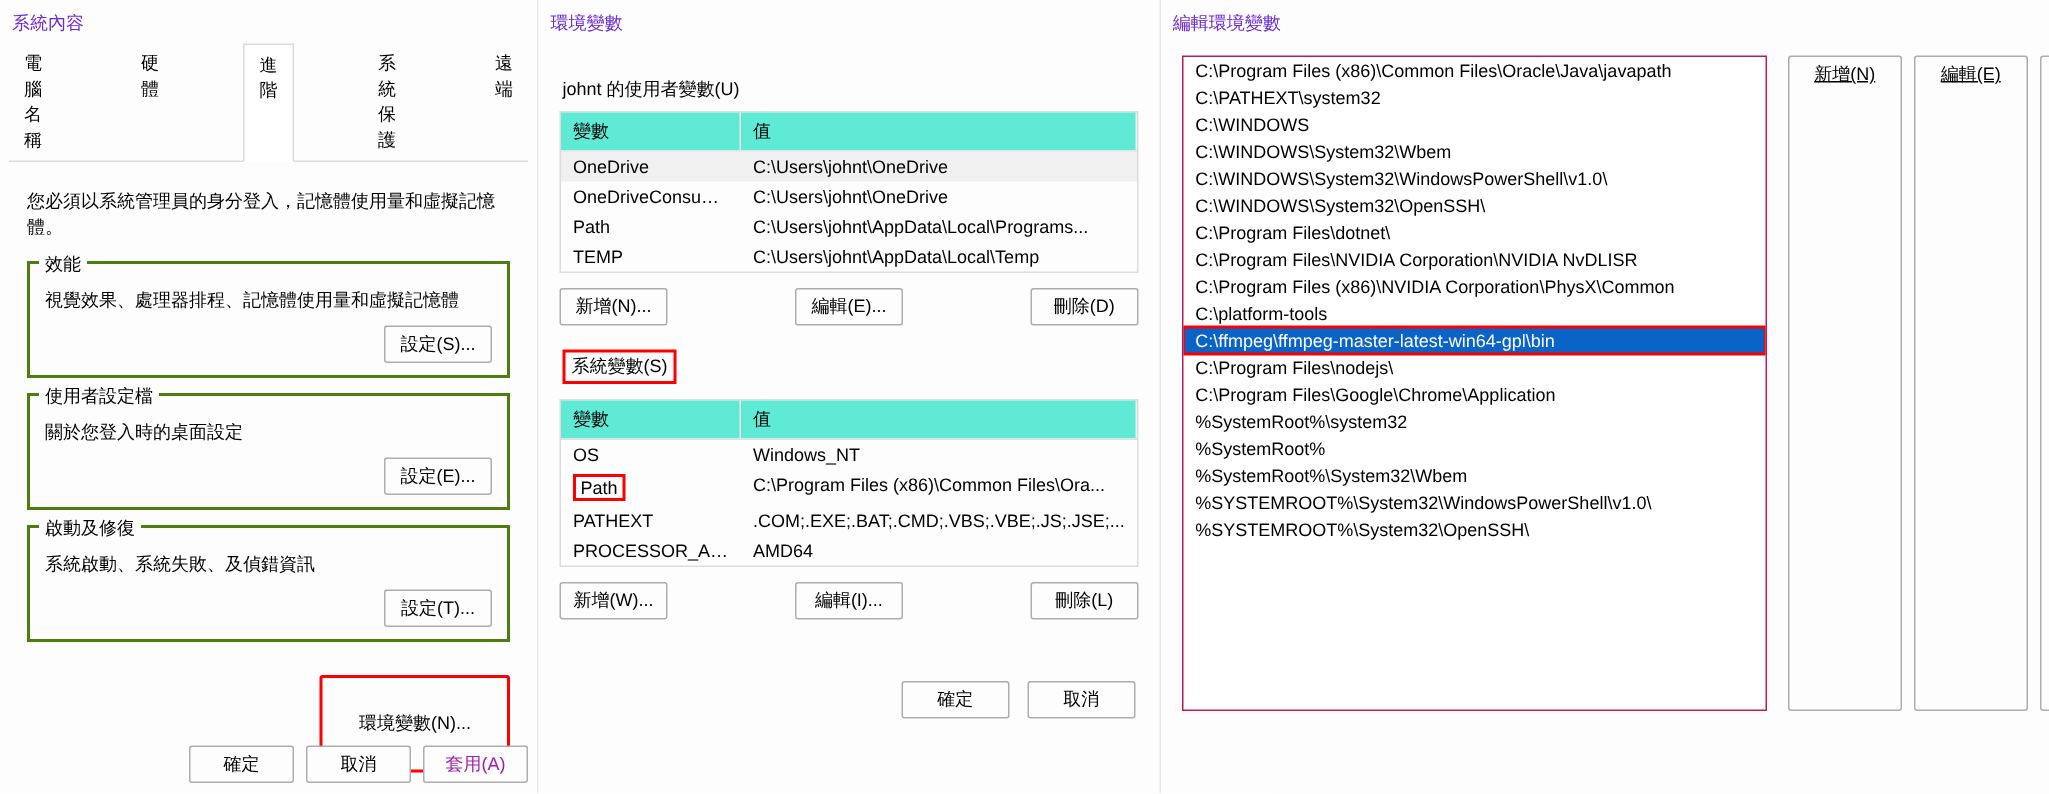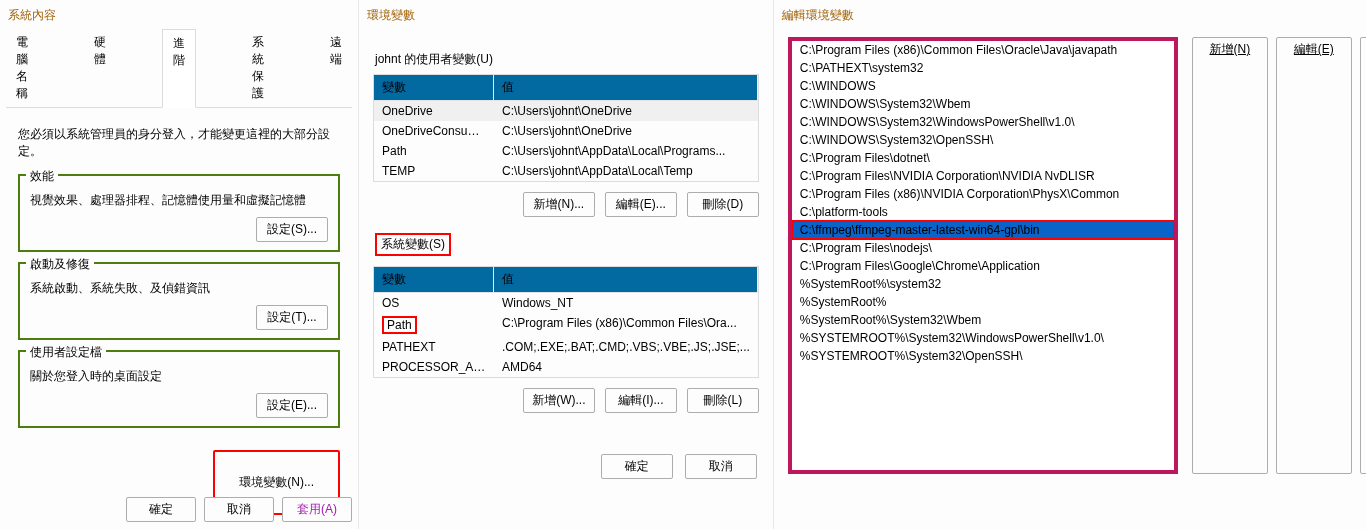--- a/index.html
+++ b/index.html
@@ -1,54 +1,54 @@
 <!DOCTYPE html>
 <html><head>
 <meta charset="utf-8">
 <style>
 * { box-sizing: border-box; margin: 0; padding: 0; font-family: "Microsoft JhengHei", "Segoe UI", sans-serif; font-size: 12px; }
 body { background: #fff; display: flex; width: 1366px; height: 529px; overflow: hidden; }
 .panel { background: #fdfdfd; position: relative; }
 .p1 { width: 447px; border-right: 1px solid #e8e8e8; }
 .p2 { width: 424px; border-right: 1px solid #e8e8e8; }
 .p3 { flex: 1; }
-.title { padding: 7px 8px 5px; font-size: 12px; color: #a16207; }
+.title { padding: 7px 8px 5px; font-size: 12px; color: #6d28d9; }
 .tabs { display: flex; border-bottom: 1px solid #dcdcdc; margin: 0 6px; gap: 46px; }
 .tab { padding: 5px 10px; cursor: default; }
 .tab.active { border: 1px solid #dcdcdc; border-bottom: 1px solid #fff; margin-bottom: -1px; background: #fff; }
 .content { padding: 14px 18px 6px; }
 .line { margin: 4px 0 14px; }
 .group { border: 2px solid #4d7c0f; margin: 6px 0 10px; position: relative; padding: 16px 10px 8px 10px; }
 .group-title { position: absolute; top: -8px; left: 6px; background: #fdfdfd; padding: 0 4px; }
 .btn { border: 1px solid #adadad; background: #fdfdfd; padding: 3px 0; min-width: 72px; text-align: center; display: inline-block; cursor: default; border-radius: 2px; }
 .btn-row { text-align: right; margin-top: 8px; }
 .hl-red { border: 2px solid #f00; }
 .env-btn-wrap { text-align: right; margin-top: 22px; }
 .footer { position: absolute; bottom: 7px; right: 6px; display: flex; gap: 8px; }
 .footer .btn { min-width: 70px; }
 .mid-content { padding: 6px 14px; }
 .section-label { margin: 16px 2px 6px; }
 .table-box { border: 1px solid #dcdcdc; }
-.thead { display: flex; border-bottom: 1px solid #e4e4e4; background: #0369a1; }
+.thead { display: flex; border-bottom: 1px solid #e4e4e4; background: #5eead4; }
 .th { padding: 4px 8px; border-right: 1px solid #eee; }
 .th.c1 { width: 120px; }
 .th.c2 { flex: 1; }
 .row { display: flex; }
 .row .cell { padding: 3px 8px; white-space: nowrap; overflow: hidden; text-overflow: ellipsis; }
 .row .c1 { width: 120px; }
 .row .c2 { flex: 1; }
 .row.sel { background: #f0f0f0; align-items: flex-end; }
-.table-btns { display: flex; justify-content: flex-end; gap: 10px; margin: 10px 0 4px; }
+.table-btns { display: flex; justify-content: space-between; gap: 10px; margin: 10px 0 4px; }
 .hl-path { border: 2px solid #f00; display: inline-block; padding: 0; }
 .hl-label { border: 2px solid #f00; display: inline-block; margin-bottom: 4px; }
 .mid-footer { position: absolute; bottom: 50px; right: 16px; display: flex; gap: 12px; }
 .p3-body { display: flex; padding: 8px 10px 8px 14px; gap: 14px; }
-.list-box { border: 4px solid #be185d; width: 390px; height: 437px; overflow-y: auto; overflow-x: hidden; background: #fff; }
+.list-box { border: 1px solid #be185d; width: 390px; height: 437px; overflow-y: auto; overflow-x: hidden; background: #fff; }
 .li { padding: 2px 8px; white-space: nowrap; }
-.li.selected { background: #0a63c7; color: #000000; }
+.li.selected { background: #0a63c7; color: #ffffff; }
 .li-hl { position: relative; }
 .li-hl::after { content:""; position:absolute; top:-1px; left:-1px; right:-1px; bottom:-1px; border:2px solid #f00; pointer-events:none; }
 .side-btns { display: flex; flex-direction: row; gap: 8px; text-decoration: underline; }
 .side-btns .btn { min-width: 76px; }
 .side-gap { height: 18px; }
 .p3-footer { position: absolute; bottom: 40px; right: 14px; display: flex; gap: 10px; }
 .p3-footer .btn.primary { border: 1px solid #0a63c7; outline: 1px solid #0a63c7; }
 </style>
 </head>
 <body>
@@ -56,35 +56,35 @@
 <div class="panel p1">
   <div class="title">系統內容</div>
   <div class="tabs">
     <div class="tab">電腦名稱</div>
     <div class="tab">硬體</div>
     <div class="tab active">進階</div>
     <div class="tab">系統保護</div>
     <div class="tab">遠端</div>
   </div>
   <div class="content">
-    <div class="line">您必須以系統管理員的身分登入，才能變更這裡的大部分設定。</div>
+    <div class="line">您必須以系統管理員的身分登入，記憶體使用量和虛擬記憶體。</div>
     <div class="group">
       <div class="group-title">效能</div>
       <div>視覺效果、處理器排程、記憶體使用量和虛擬記憶體</div>
       <div class="btn-row"><span class="btn">設定(S)...</span></div>
     </div>
     <div class="group">
+      <div class="group-title">使用者設定檔</div>
+      <div>關於您登入時的桌面設定</div>
+      <div class="btn-row"><span class="btn">設定(E)...</span></div>
+    </div>
+    <div class="group">
       <div class="group-title">啟動及修復</div>
       <div>系統啟動、系統失敗、及偵錯資訊</div>
       <div class="btn-row"><span class="btn">設定(T)...</span></div>
-    </div>
-    <div class="group">
-      <div class="group-title">使用者設定檔</div>
-      <div>關於您登入時的桌面設定</div>
-      <div class="btn-row"><span class="btn">設定(E)...</span></div>
     </div>
     <div class="env-btn-wrap">
       <span class="btn hl-red" style="padding:22px 24px">環境變數(N)...</span>
     </div>
   </div>
   <div class="footer">
     <span class="btn">確定</span>
     <span class="btn">取消</span>
     <span class="btn" style="color:#a21caf">套用(A)</span>
   </div>

